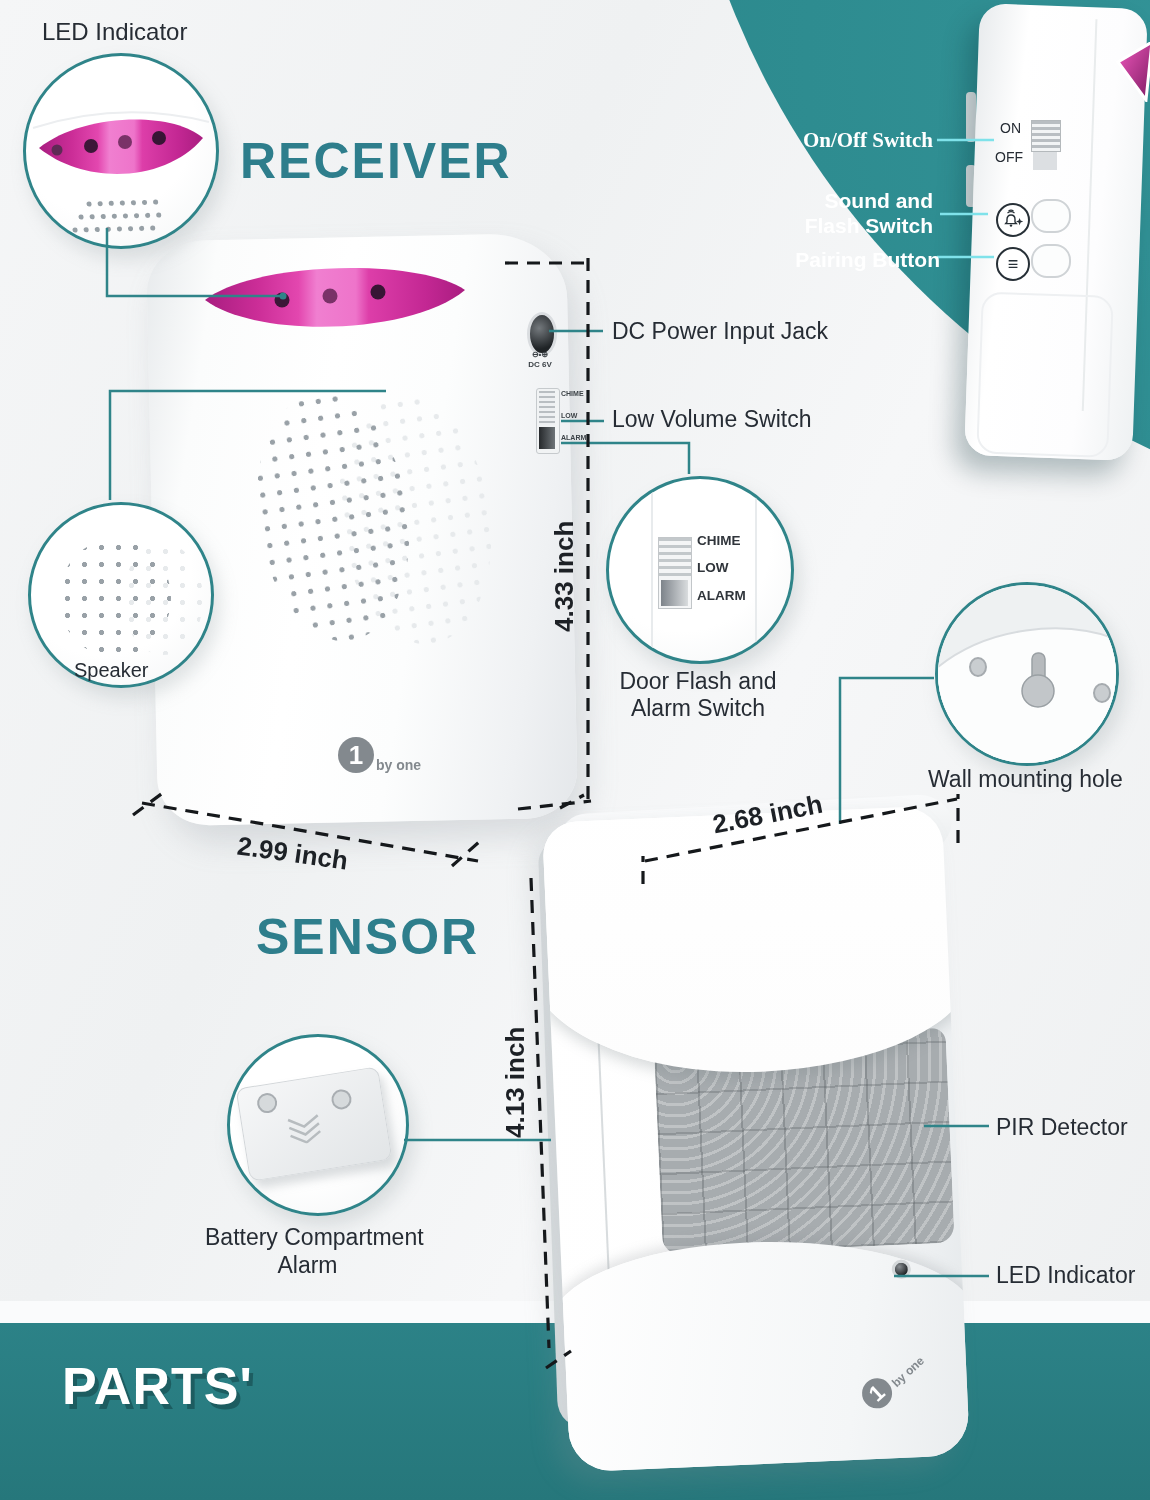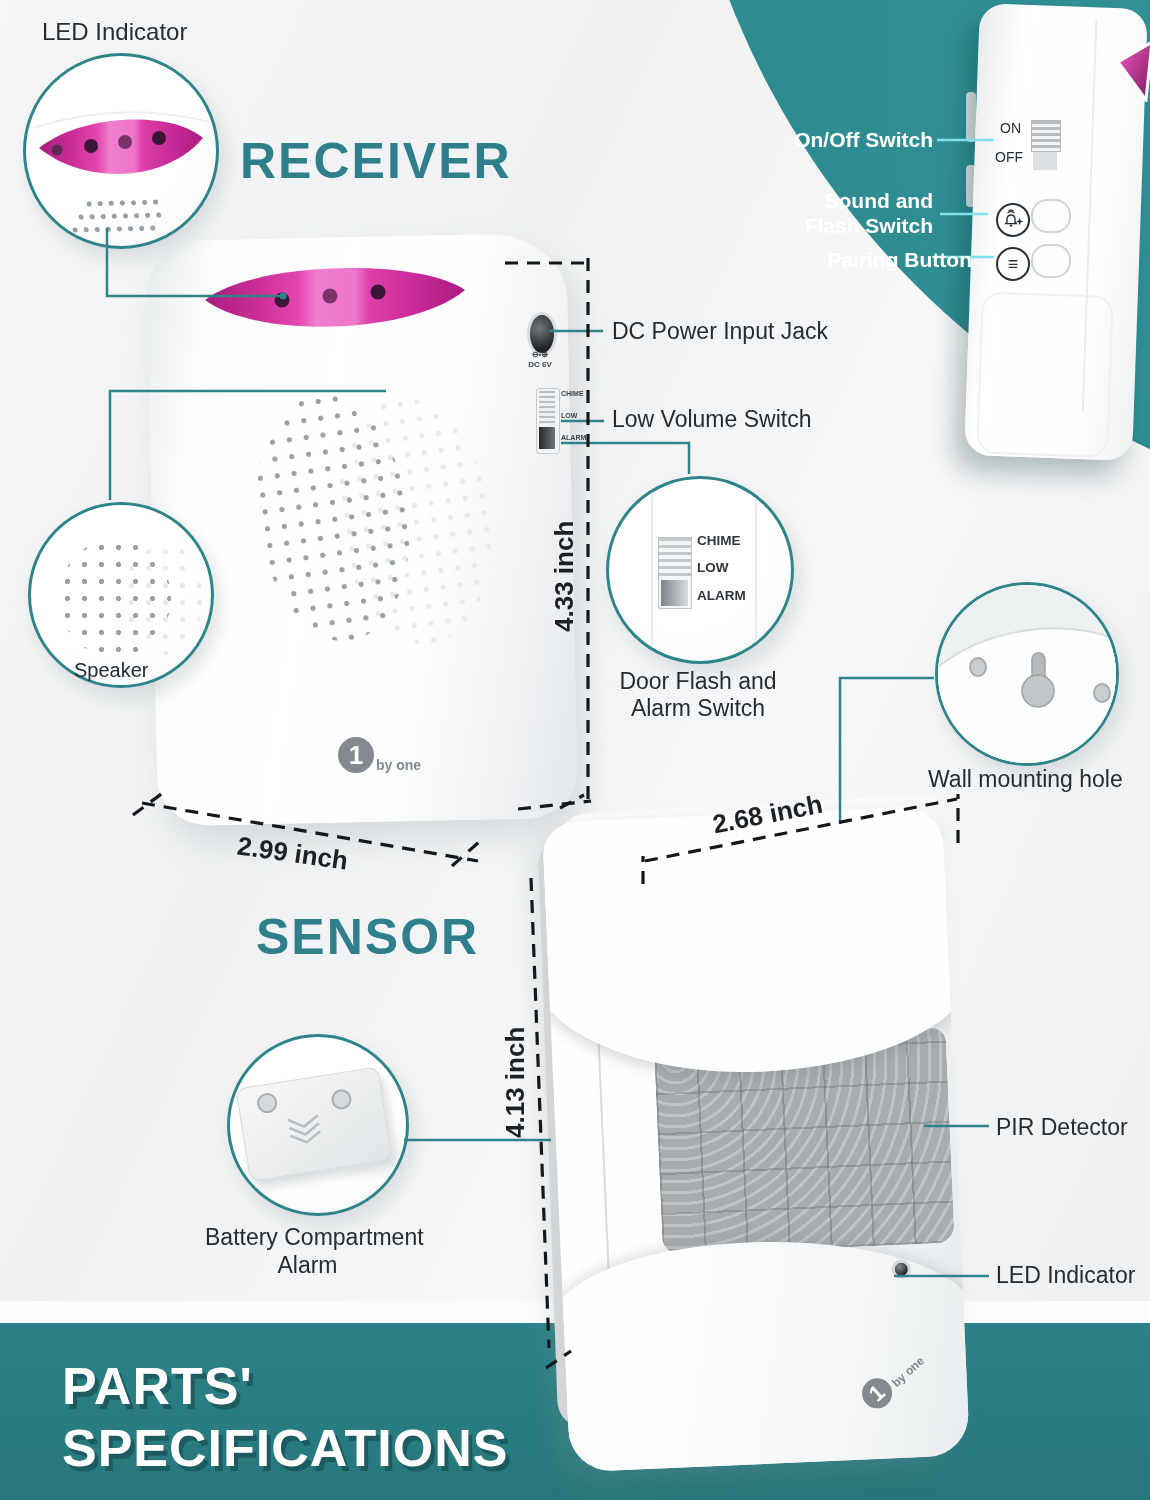--- a/index.html
+++ b/index.html
@@ -143,24 +143,24 @@
       <circle cx="10" cy="17.6" r="1.2" fill="#273037"></circle>
       <path d="M6.5,5 q3.5,-2.6 7,0" fill="none" stroke="#273037" stroke-width="1.2"></path>
       <path d="M7.5,3 q2.5,-1.8 5,0" fill="none" stroke="#273037" stroke-width="1.2"></path>
       <polygon points="18.6,10 19.6,12.6 22.2,13.6 19.6,14.6 18.6,17.2 17.6,14.6 15,13.6 17.6,12.6" fill="#273037"></polygon>
     </svg>
   </div>
   <div class="oval-btn" style="left:1031px;top:199px;"></div>
   <div class="round-icon" style="left:996px;top:247px;font-size:18px;">≡</div>
   <div class="oval-btn" style="left:1031px;top:244px;"></div>
 
-  <div class="lbl-white" style="left:733px;top:128px;width:200px;">On/Off Switch</div>
+  <div class="lbl-white" style="left:733px;top:128px;width:200px;font-family:Liberation Serif, serif;">On/Off Switch</div>
   <div class="lbl-white" style="left:733px;top:189px;width:200px;">Sound and</div>
   <div class="lbl-white" style="left:733px;top:214px;width:200px;">Flash Switch</div>
-  <div class="lbl-white" style="left:772px;top:248px;width:200px;text-align:right;">Pairing Button</div>
+  <div class="lbl-white" style="left:740px;top:248px;width:200px;text-align:right;">Pairing Button</div>
 
   <div class="lbl" style="left:42px;top:18px;font-size:24px;">LED Indicator</div>
   <div class="title" style="left:240px;top:132px;">RECEIVER</div>
 
   <div class="abs receiver"></div>
 
   <svg class="abs" style="left:192px;top:255px;z-index:14;" width="290" height="88">
     <defs>
         <linearGradient id="eg" x1="0" y1="0" x2="1" y2="0">
       <stop offset="0" stop-color="#a81d80"></stop>
@@ -278,21 +278,20 @@
   <div class="lbl" style="left:928px;top:766px;">Wall mounting hole</div>
   <div class="lbl" style="left:996px;top:1114px;">PIR Detector</div>
   <div class="lbl" style="left:996px;top:1262px;">LED Indicator</div>
   <div class="lbl lbl-center" style="left:205px;top:1224px;width:205px;">Battery Compartment</div>
   <div class="lbl lbl-center" style="left:205px;top:1252px;width:205px;">Alarm</div>
 
   <div class="dim" style="left:712px;top:799px;transform:rotate(-11deg);">2.68 inch</div>
   <div class="dim" style="left:500px;top:1138px;transform:rotate(-90deg);transform-origin:0 0;">4.13 inch</div>
 
   <div class="footer-title" style="left:62px;top:1356px;">PARTS'</div>
-  <div class="footer-title" style="left:62px;top:1418px;">SPECIFICATIONS</div>
 
   <svg class="abs" style="left:0;top:0;z-index:50;pointer-events:none;" width="1150" height="1500">
 
     <g stroke="#2f8489" stroke-width="2.5" fill="none">
       <path d="M107,228 V296 H281"></path>
       <circle cx="283" cy="296" r="3.5" fill="#2f8489" stroke="none"></circle>
       <path d="M110,500 V391 H386"></path>
       <path d="M549,331 H603"></path>
       <path d="M561,421 H604"></path>
       <path d="M561,443 H689 V474"></path>

